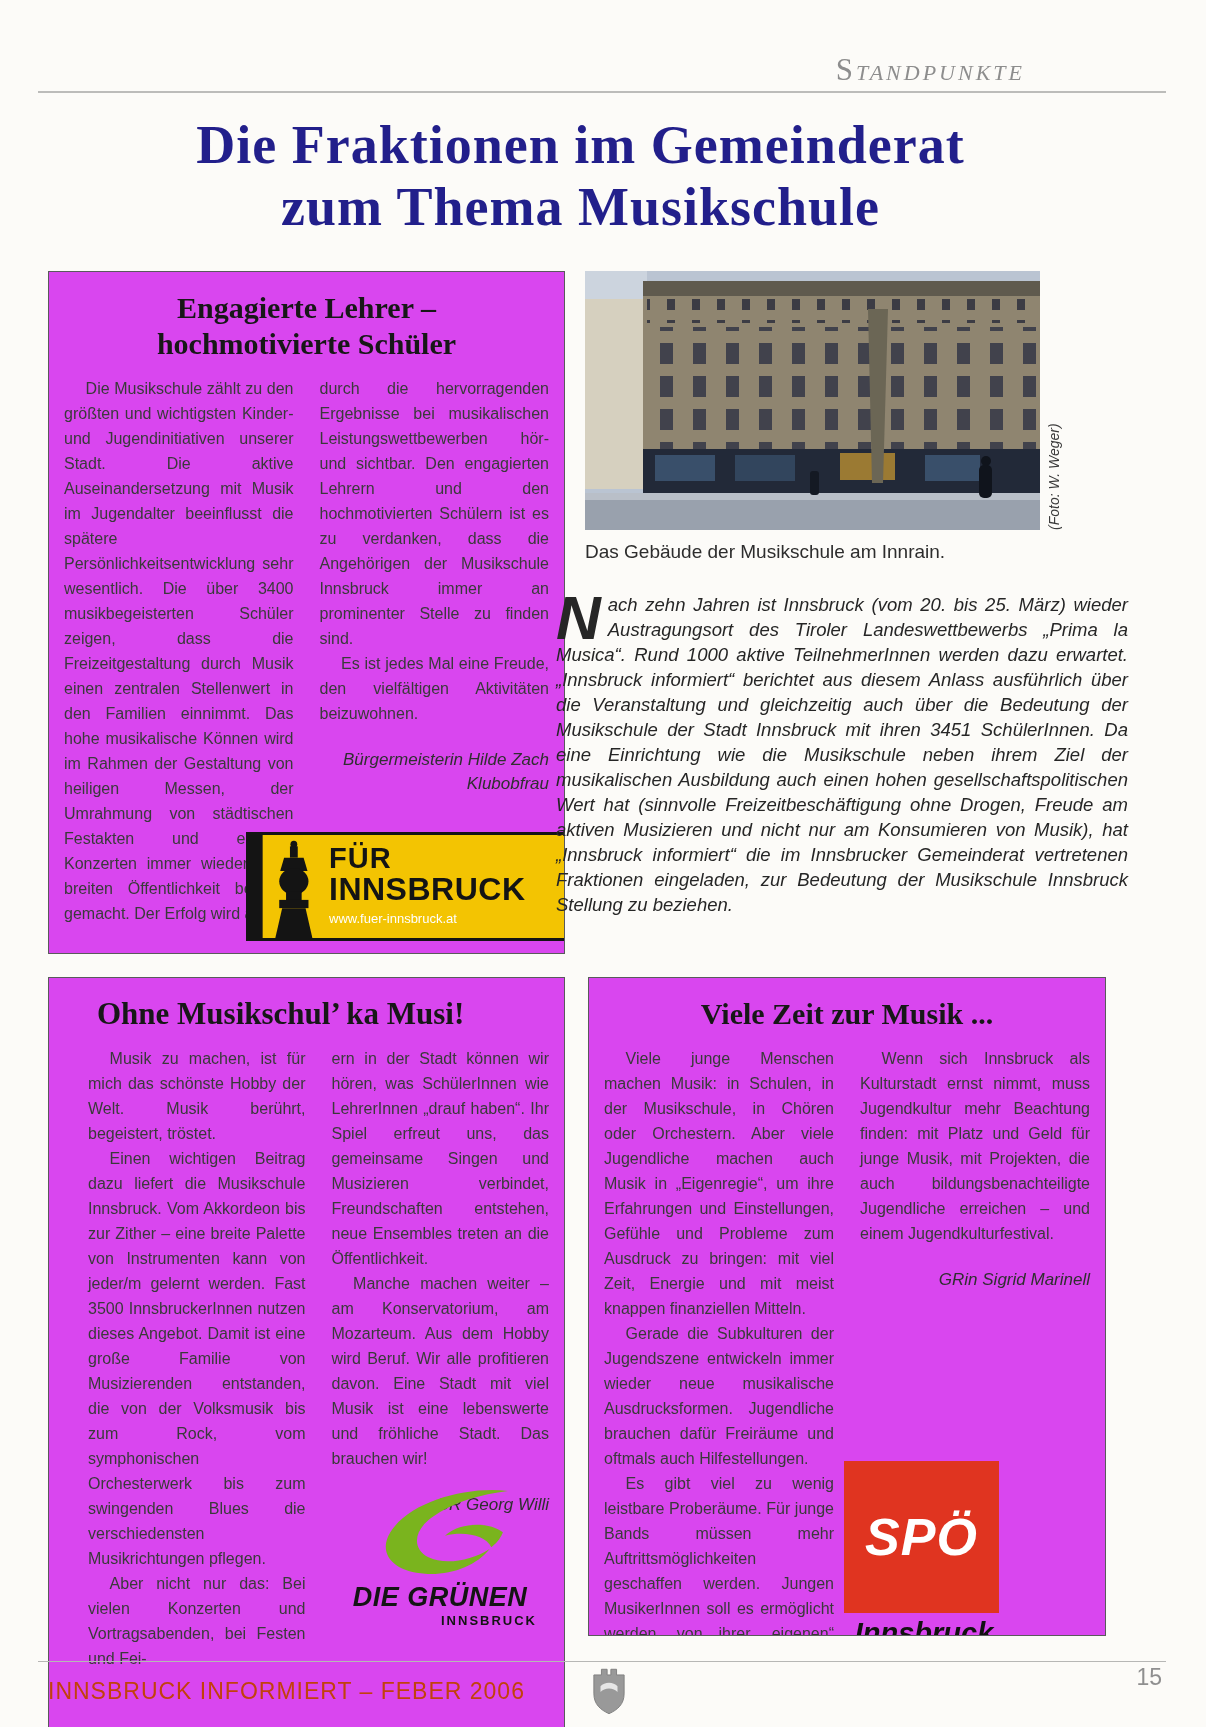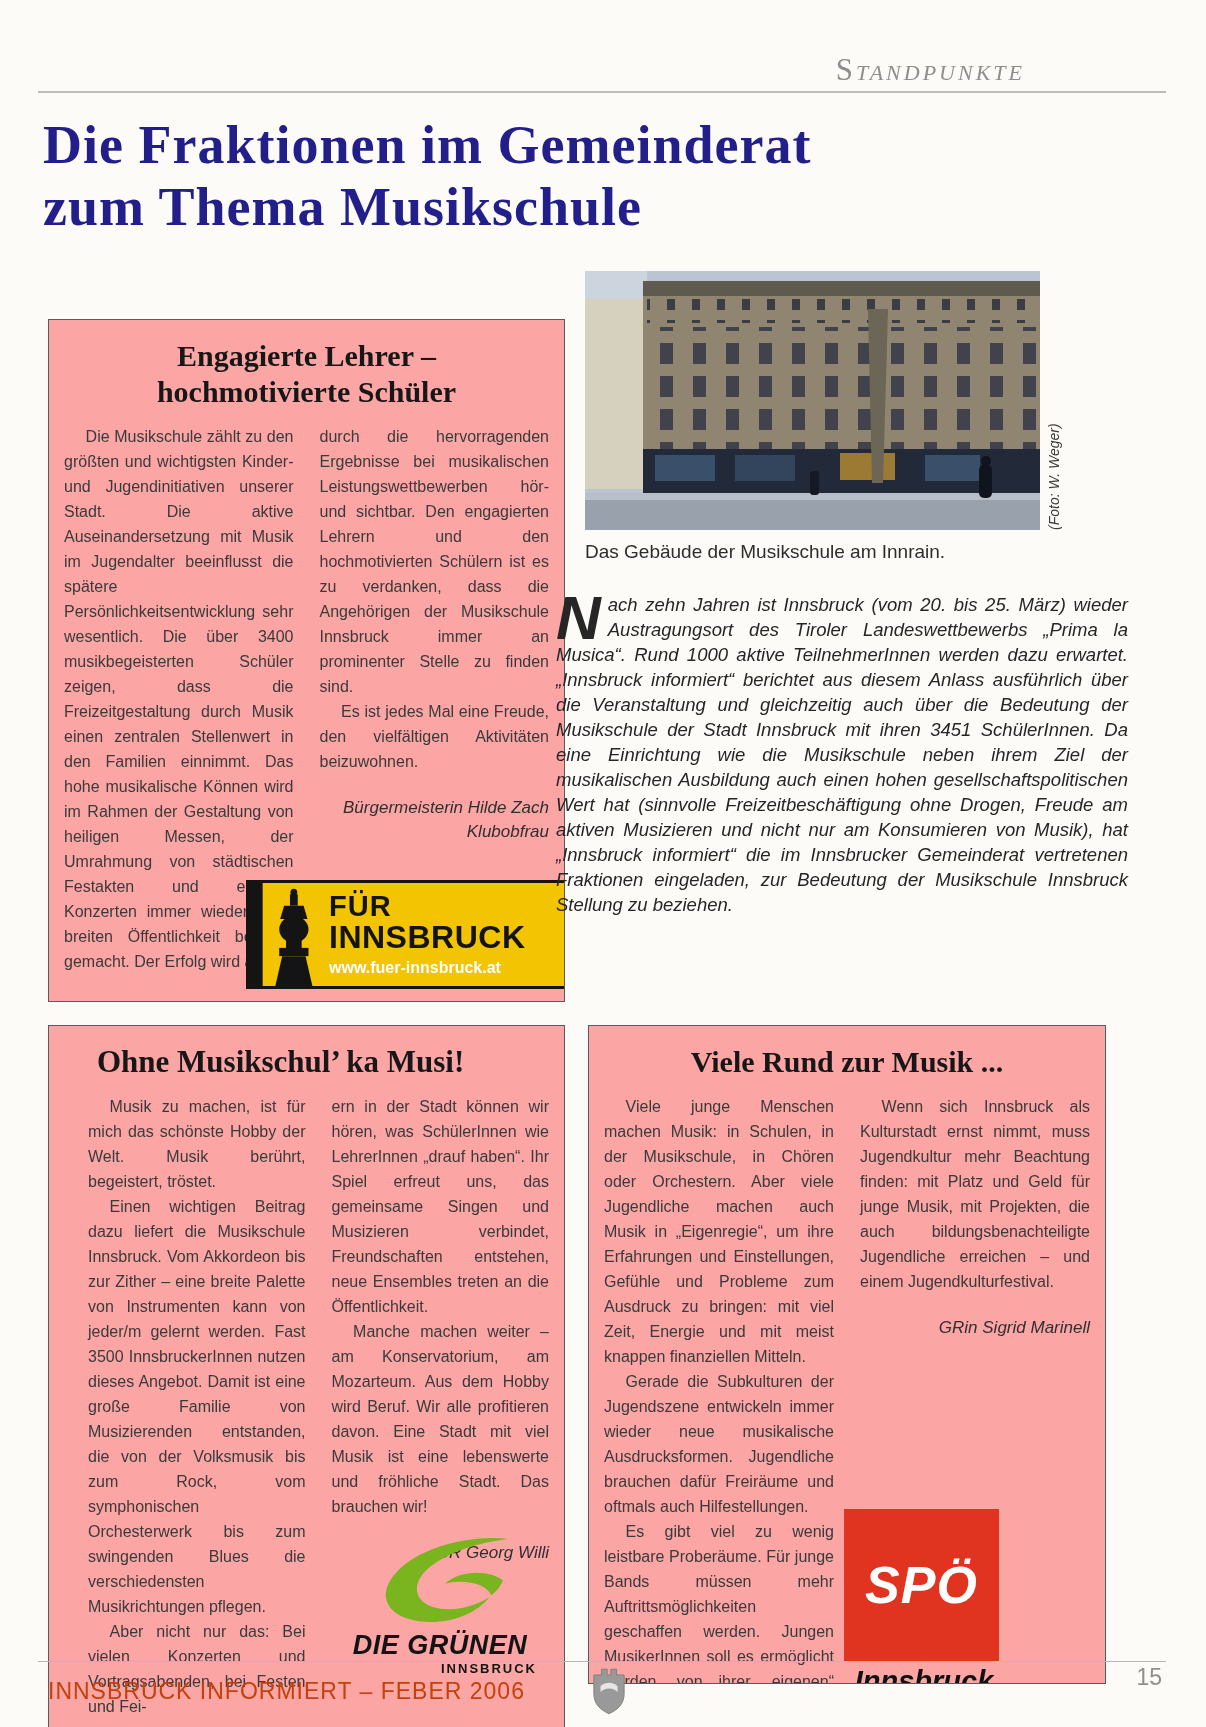--- a/index.html
+++ b/index.html
@@ -12,29 +12,28 @@
   .standpunkte{
     position:absolute;top:52px;right:181px;
     font-family:"Liberation Serif","DejaVu Serif",serif;
     color:#8d8d8d;letter-spacing:3px;white-space:nowrap;
   }
   .sp-initial{font-size:31px;}
   .sp-rest{font-size:22px;font-style:italic;}
   .header-rule{position:absolute;left:38px;right:40px;top:91px;border-top:2px solid #bcbcba;}
   .main-title{
     position:absolute;left:43px;top:114px;width:1075px;margin:0;
-    font-family:"Liberation Serif","DejaVu Serif",serif;
+    text-align:center;font-family:"Liberation Serif","DejaVu Serif",serif;
     font-weight:bold;color:#221f8b;font-size:54px;line-height:62px;letter-spacing:1px;
   }
   .title-line{display:block;}
   
   .box{
-    position:absolute;background:#fca5a5;border:1.5px solid #5a5a5c;box-sizing:border-box;
+    position:absolute;background:#d946ef;border:1.5px solid #5a5a5c;box-sizing:border-box;
     overflow:hidden;
-    margin-top:48px;
   }
   .box1{left:48px;top:271px;width:517px;height:683px;}
   .box2{left:48px;top:977px;width:517px;height:813px;padding-left:24px;}
   .box3{left:588px;top:977px;width:518px;height:659px;}
   .box-title{
     margin:18px 14px 6px;font-family:"Liberation Serif","DejaVu Serif",serif;
     font-weight:bold;color:#171717;font-size:30px;line-height:36px;text-align:center;
   }
   .box-title.left{text-align:left;margin-left:24px;font-size:31px;}
   .bt-line{display:block;}
@@ -47,21 +46,21 @@
   .sig span{display:block;}
   
   .fuer-logo{
     position:absolute;left:197px;top:560px;width:328px;height:109px;
     background:#f3c402;border:3px solid #141414;box-sizing:border-box;display:flex;
   }
   .fuer-tower{flex:0 0 78px;height:100%;}
   .fuer-text{flex:1;padding:8px 4px 0 2px;color:#141414;font-weight:bold;line-height:1.05;}
   .fuer-word1{font-size:29px;letter-spacing:1px;}
   .fuer-word2{font-size:32px;letter-spacing:0.5px;}
-  .fuer-url{margin-top:5px;font-weight:bold;font-size:16px;color:#fefefe;}
+  .fuer-url{margin-top:5px;font-weight:normal;font-size:13px;color:#fefefe;}
   
   .photo{position:absolute;left:585px;top:271px;width:455px;height:259px;}
   .photo svg{display:block;}
   .photo-credit{
     position:absolute;left:1046px;top:272px;height:258px;width:22px;
     writing-mode:vertical-rl;transform:rotate(180deg);
     font-size:14px;font-style:italic;color:#3c3c3c;text-align:left;
   }
   .photo-caption{
     position:absolute;left:585px;top:541px;width:470px;
@@ -208,21 +207,21 @@
       <svg class="gruene-swoosh" viewBox="0 0 180 116" width="160" height="96">
         <path d="M172,6 C120,0 52,20 30,56 C14,82 34,104 72,106 C104,108 134,96 150,76 C128,90 96,96 76,86 C56,76 58,54 80,38 C106,19 140,10 172,6 Z" fill="#7ab41e"></path>
         <path d="M152,74 C146,60 120,54 96,60 C116,42 152,44 166,56 C162,66 157,70 152,74 Z" fill="#7ab41e"></path>
       </svg>
       <div class="gruene-name">DIE GRÜNEN</div>
       <div class="gruene-city">INNSBRUCK</div>
     </div>
   </section>
 
   <section class="box box3">
-    <h2 class="box-title">Viele Rund zur Musik ...</h2>
+    <h2 class="box-title">Viele Zeit zur Musik ...</h2>
     <div class="cols">
       <div class="col">
         <p>Viele junge Menschen machen Musik: in Schulen, in der Musikschule, in Chören oder Orchestern. Aber viele Jugendliche machen auch Musik in „Eigenregie“, um ihre Erfahrungen und Einstellungen, Gefühle und Probleme zum Ausdruck zu bringen: mit viel Zeit, Energie und mit meist knappen finanziellen Mitteln.</p>
         <p>Gerade die Subkulturen der Jugendszene entwickeln immer wieder neue musikalische Ausdrucksformen. Jugendliche brauchen dafür Freiräume und oftmals auch Hilfestellungen.</p>
         <p>Es gibt viel zu wenig leistbare Proberäume. Für junge Bands müssen mehr Auftrittsmöglichkeiten geschaffen werden. Jungen MusikerInnen soll es ermöglicht werden, von ihrer „eigenen“ Musik</p>
       </div>
       <div class="col">
         <p>Wenn sich Innsbruck als Kulturstadt ernst nimmt, muss Jugendkultur mehr Beachtung finden: mit Platz und Geld für junge Musik, mit Projekten, die auch bildungsbenachteiligte Jugendliche erreichen – und einem Jugendkulturfestival.</p>
         <div class="sig">
           <span>GRin Sigrid Marinell</span>

